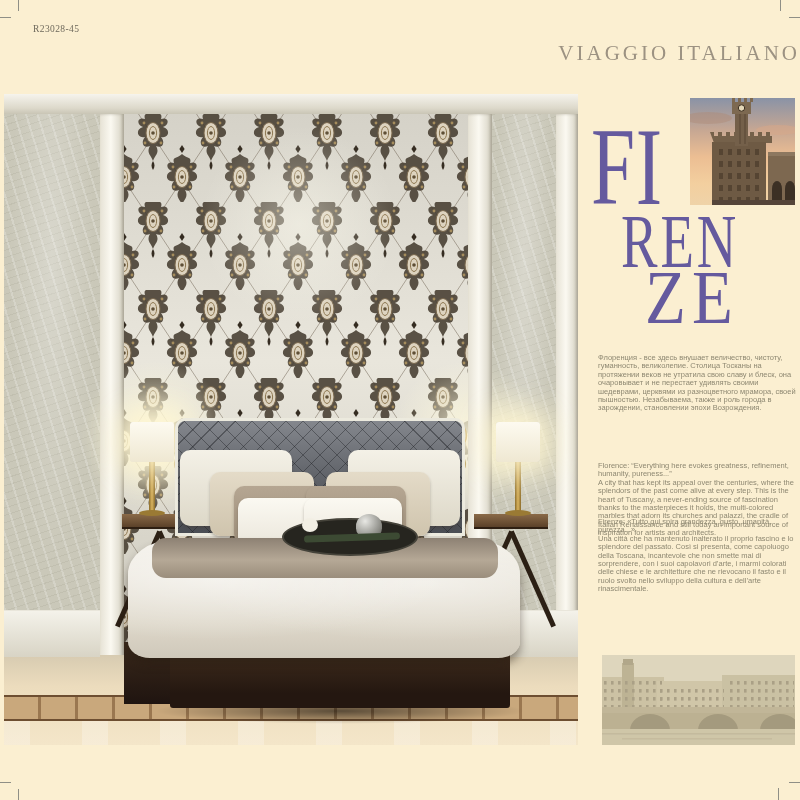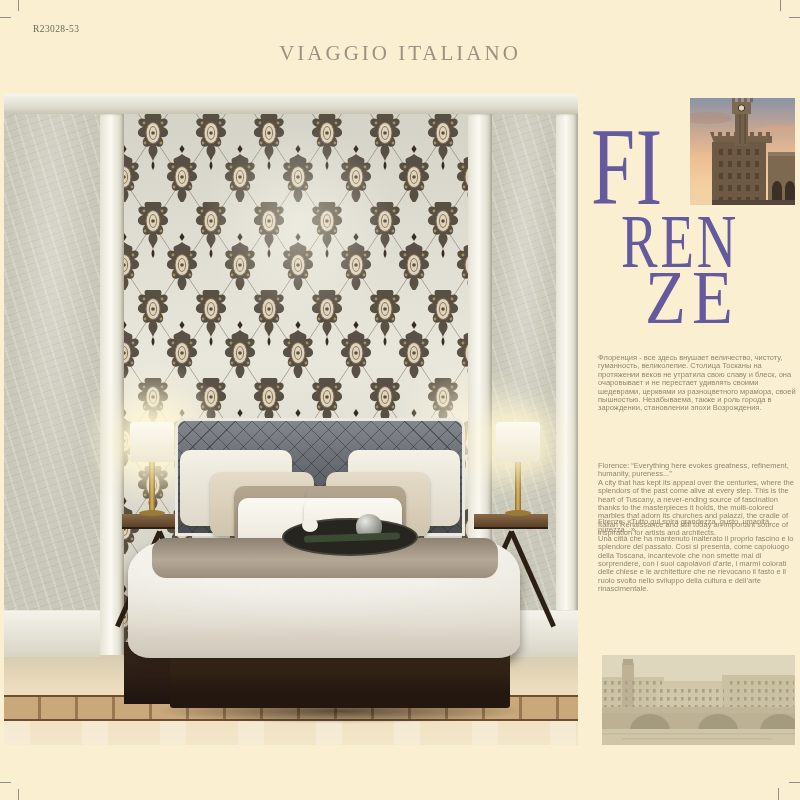--- a/index.html
+++ b/index.html
@@ -8,21 +8,21 @@
     background:#FBEFD1;
     font-family:"Liberation Sans",sans-serif;
   }
   .abs{position:absolute;}
   
   .mark{position:absolute;background:#8f8f86;}
   
   .product-code{position:absolute;left:33px;top:24px;font-family:"Liberation Serif",serif;
     font-size:9.5px;color:#6e695c;letter-spacing:.4px;}
   .brand{position:absolute;left:0;top:41px;width:100%;text-align:center;color:#9c9282;}
-  .brand .title{font-family:"Liberation Serif",serif;font-size:21px;letter-spacing:3px;}
+  .brand .title{font-family:"Liberation Serif",serif;font-size:21px;letter-spacing:3px;text-align:right;}
   .brand .subtitle{font-size:7.5px;letter-spacing:2.4px;color:#a79d8a;margin-top:3px;}
   
   .photo{position:absolute;left:4px;top:94px;width:574px;height:651px;overflow:hidden;background:#c9c7b8;}
   .cornice{left:0;top:0;width:574px;height:20px;
     background:linear-gradient(#f6f4ed,#ddd9cb 70%,#c9c5b5);border-bottom:1px solid #b2ae9d;}
   .wall-tex{background-color:#cac8b9;background-image:
     radial-gradient(ellipse at 50% 30%,rgba(255,255,255,.28),transparent 62%),
     repeating-linear-gradient(73deg,rgba(255,255,255,.20) 0 2px,transparent 2px 11px),
     repeating-linear-gradient(-18deg,rgba(158,156,138,.20) 0 1px,transparent 1px 7px);}
   .wall-left{left:0;top:20px;width:96px;height:496px;}
@@ -126,21 +126,21 @@
   <div class="mark" style="left:18px;top:0;width:1px;height:11px"></div>
   <div class="mark" style="left:0;top:17px;width:11px;height:1px"></div>
   <div class="mark" style="left:780px;top:0;width:1px;height:11px"></div>
   <div class="mark" style="left:789px;top:17px;width:11px;height:1px"></div>
   <div class="mark" style="left:18px;top:789px;width:1px;height:11px"></div>
   <div class="mark" style="left:0;top:782px;width:11px;height:1px"></div>
   <div class="mark" style="left:778px;top:788px;width:1px;height:12px"></div>
   <div class="mark" style="left:789px;top:782px;width:11px;height:1px"></div>
 </div>
 
-<div class="product-code">R23028-53</div>
+<div class="product-code">R23028-45</div>
 
 <div class="brand">
   <div class="title">VIAGGIO ITALIANO</div>
 </div>
 
 <div class="photo">
   <div class="abs cornice"></div>
   <div class="abs wall-tex wall-left"></div>
   <div class="abs wall-tex wall-right"></div>
 

